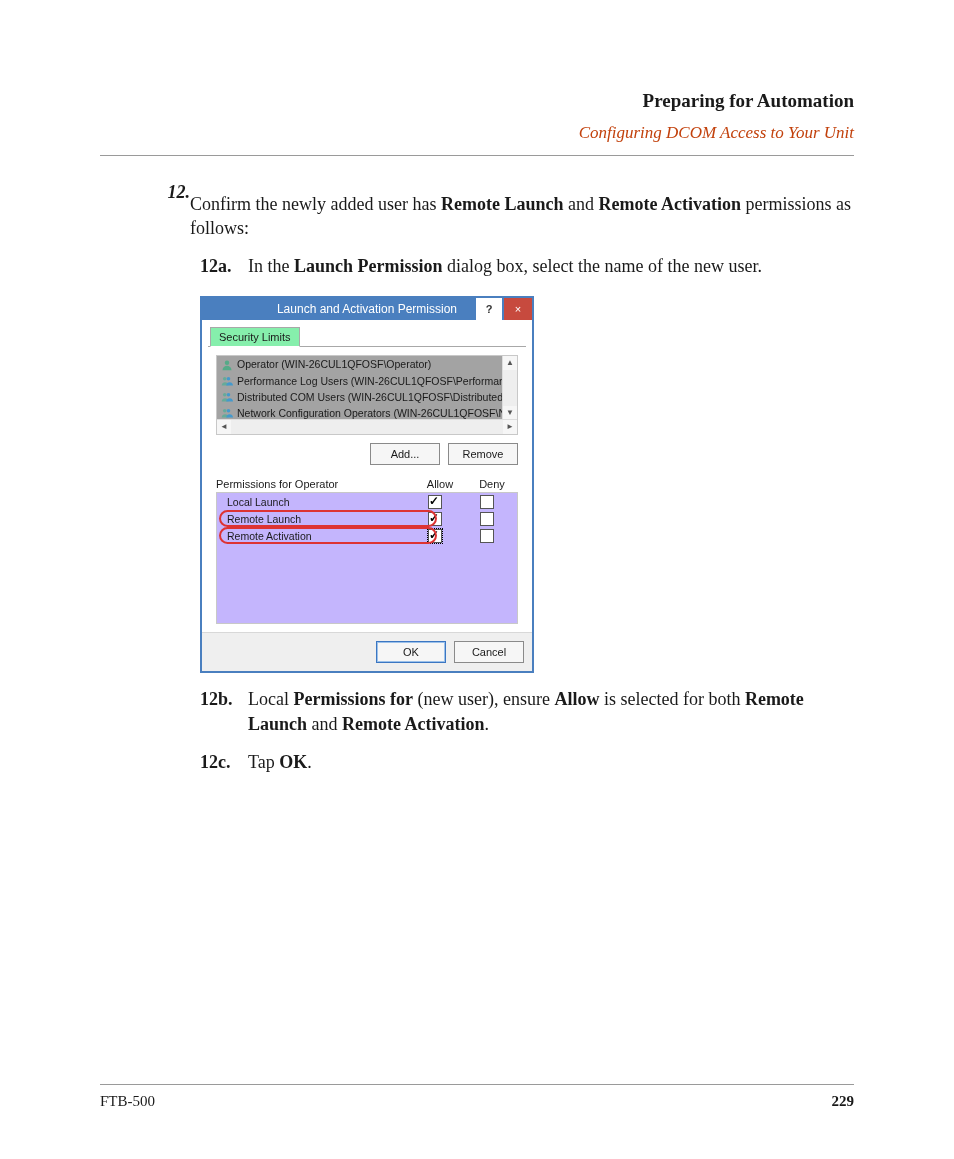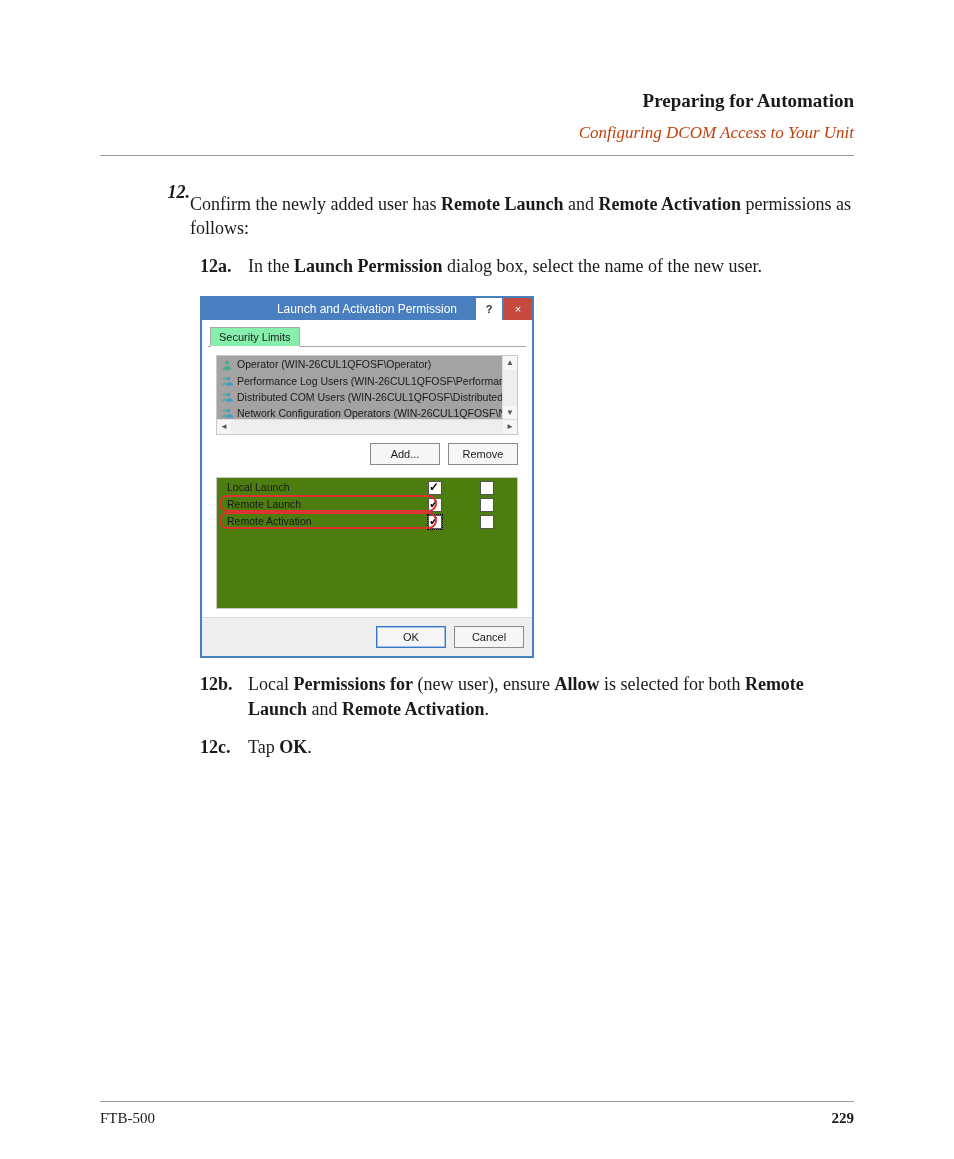--- a/index.html
+++ b/index.html
@@ -23,21 +23,21 @@
   .rule{border:none;border-top:1px solid var(--rule);margin:10px 0 24px 0;}
   .step{display:flex;margin-left:60px;}
   .step .num{font-weight:bold;font-style:italic;min-width:30px;text-align:right;}
   .step .body{flex:1;margin-top:12px;}
   .substeps{margin-left:100px;margin-top:14px;}
   .sub{display:flex;gap:6px;margin-top:14px;}
   .sub .snum{font-weight:bold;min-width:42px;}
   .sub .sbody{flex:1;}
   b{font-weight:bold;}
   
-  .footer{position:absolute;left:100px;right:100px;bottom:31px;}
+  .footer{position:absolute;left:100px;right:100px;bottom:48px;}
   .footer .frule{border:none;border-top:1px solid var(--rule);margin-bottom:6px;}
   .footer .frow{display:flex;justify-content:space-between;font-size:15px;}
   .footer .pn{font-weight:bold;}
 
   
   .dialog-wrap{display:flex;margin:18px 0 6px 0;}
   .dlg{width:330px;font-family:"Segoe UI","Tahoma",Arial,sans-serif;font-size:11px;
        border:2px solid var(--accent-blue);background:var(--accent-blue);position:relative;}
   .dlg-title{height:22px;display:flex;align-items:center;justify-content:center;color:#fff;
              background:var(--accent-blue);position:relative;}
@@ -62,21 +62,21 @@
   .vscroll .up{top:0;} .vscroll .down{bottom:0;}
   .hscroll{position:absolute;left:0;right:0;bottom:0;height:14px;background:#eee;border-top:1px solid #ddd;}
   .hscroll .harrow{position:absolute;top:0;width:14px;height:14px;background:#f6f6f6;display:flex;align-items:center;justify-content:center;font-size:8px;color:#555;}
   .hscroll .left{left:0;} .hscroll .right{right:0;}
   .btnrow{display:flex;justify-content:flex-end;gap:8px;margin:8px 0 12px 0;}
   .wbtn{min-width:68px;height:20px;border:1px solid #8a8a8a;background:#f6f6f6;font-size:11px;
         display:flex;align-items:center;justify-content:center;cursor:default;}
   .wbtn.primary{border:1px solid #3b76c2;box-shadow:0 0 0 1px #9cc1ea inset;}
   .permlbl{display:flex;font-size:11px;margin-top:6px;}
   .permlbl .pl{flex:1;} .permlbl .ph{width:52px;text-align:center;}
-  .permgrid{border:1px solid var(--grid-border);background:#4d7c0f;height:130px;}
+  .permgrid{border:1px solid var(--grid-border);background:#c4b5fd;height:130px;}
   .prow{display:flex;align-items:center;height:17px;padding:0 4px;font-size:10.5px;position:relative;}
   .prow .pname{flex:1;padding-left:6px;}
   .prow .pc{width:52px;text-align:center;}
   .chk{width:12px;height:12px;border:1px solid #555;display:inline-block;background:#fff;position:relative;vertical-align:middle;}
   .chk.on::after{content:"✓";position:absolute;left:0;top:-3px;font-size:12px;font-weight:bold;color:#000;}
   .chk.focus{outline:1px dotted #000;outline-offset:0;}
   .hl{position:absolute;border:2px solid var(--highlight);border-radius:9px;pointer-events:none;}
   .dlg-footer{display:flex;justify-content:flex-end;gap:8px;padding:8px;background:#efefef;border-top:1px solid #d8d8d8;}
 </style>
 </head>
@@ -160,20 +160,25 @@
               <div class="hscroll">
                 <div class="harrow left">◄</div>
                 <div class="harrow right">►</div>
               </div>
             </div>
             <div class="btnrow">
               <div class="wbtn">Add...</div>
               <div class="wbtn">Remove</div>
             </div>
 
+            <div class="permlbl">
+              <span class="pl">Permissions for Operator</span>
+              <span class="ph">Allow</span>
+              <span class="ph">Deny</span>
+            </div>
             <div class="permgrid" id="permgrid">
                 <div class="prow">
                   <span class="pname">Local Launch</span>
                   <span class="pc"><span class="chk on"></span></span>
                   <span class="pc"><span class="chk"></span></span>
                 </div>
                 <div class="prow">
                   <span class="pname">Remote Launch</span>
                   <span class="pc"><span class="chk on"></span></span>
                   <span class="pc"><span class="chk"></span></span>

